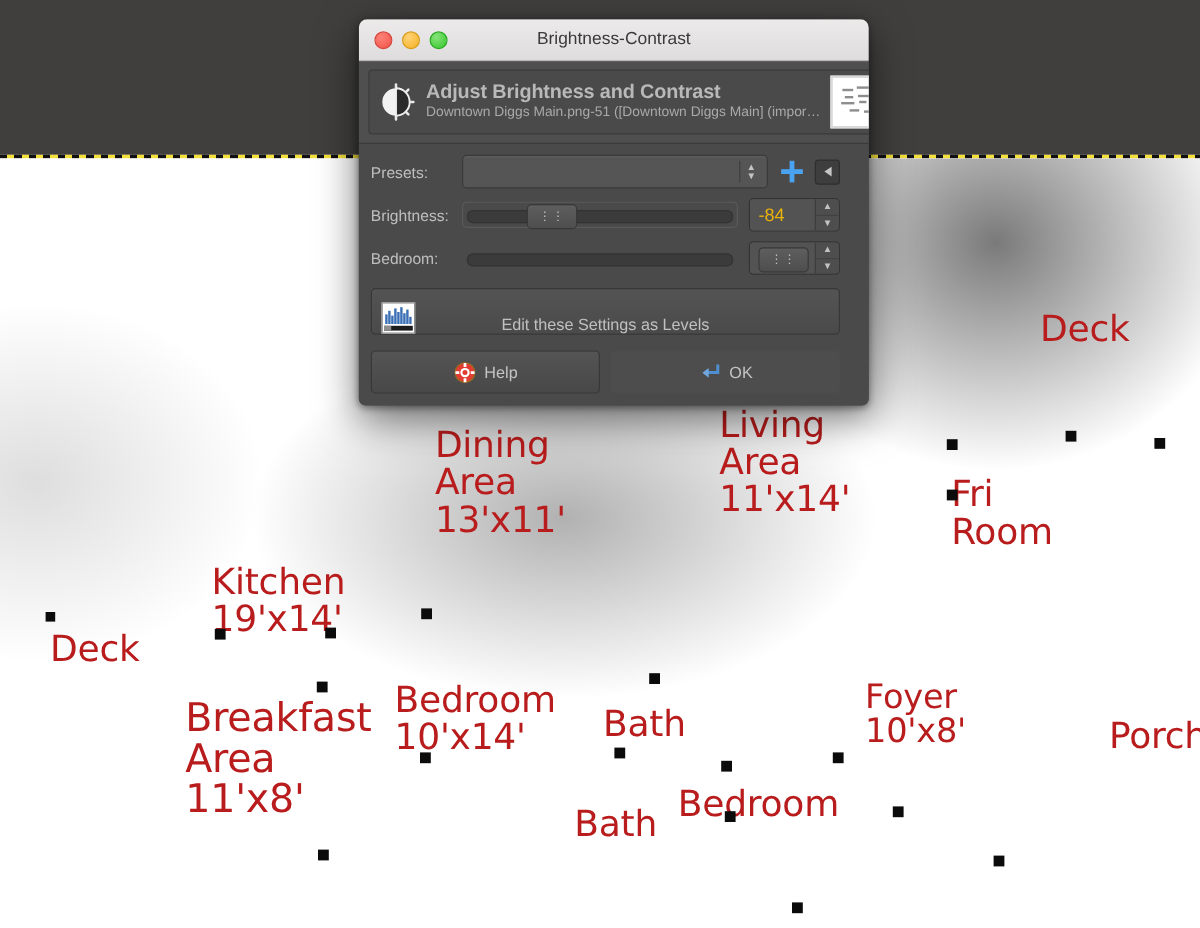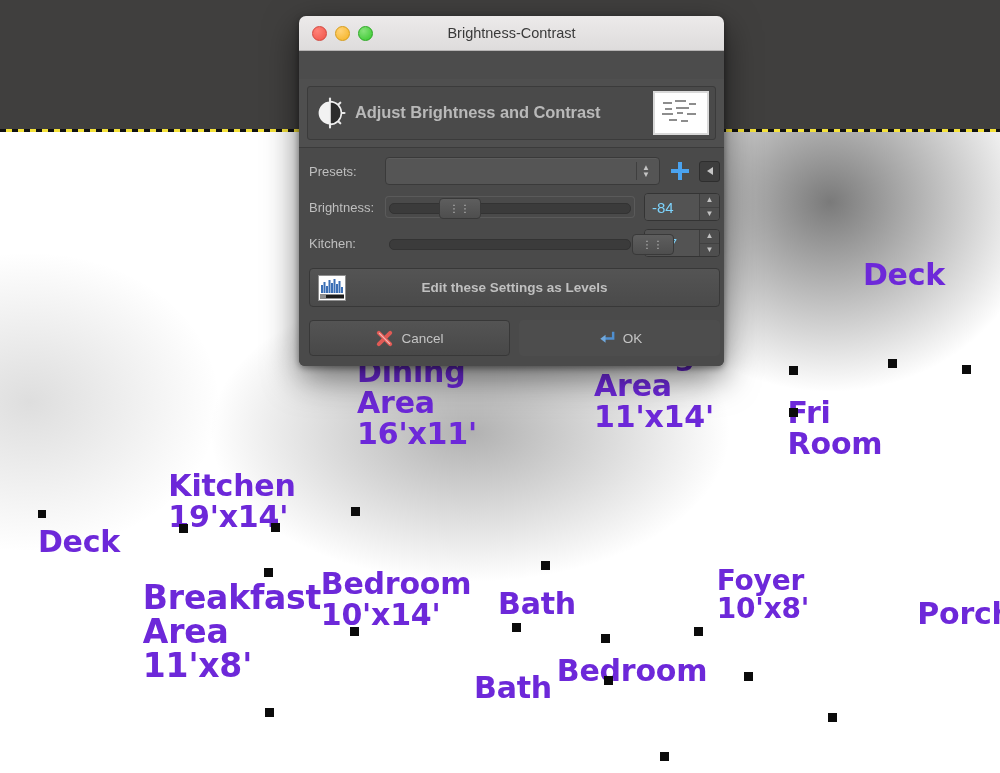--- a/index.html
+++ b/index.html
@@ -61,23 +61,23 @@
   #vignette-left {
     position: absolute;
     left: -160px; top: 120px;
     width: 380px; height: 300px;
     background: radial-gradient(closest-side, rgba(70,70,70,0.18), rgba(70,70,70,0.0) 100%);
     pointer-events: none;
   }
 
   .room-label {
     position: absolute;
-    color: #6d28d9;
+    color: #b91c1c;
     font-family: "DejaVu Sans", sans-serif;
-    font-weight: 700;
+    font-weight: 400;
     text-align: center;
     line-height: 1.03;
     white-space: pre;
     letter-spacing: -0.2px;
   }
   .dot {
     position: absolute;
     background: #0b0b0b;
   }
 
@@ -117,21 +117,20 @@
     color: #3a3a3a;
     font-weight: 400;
   }
 
   #dlg-head {
     background: #4f4f4f;
     padding: 7px 8px 7px 8px;
     display: flex;
     align-items: center;
     border-bottom: 1px solid #3b3b3b;
-    margin-top: 28px;
   }
   #head-inner {
     flex: 1;
     display: flex;
     align-items: center;
     border: 1px solid #3b3b3b;
     border-radius: 3px;
     background: #4a4a4a;
     padding: 4px 6px;
     min-height: 40px;
@@ -164,21 +163,21 @@
     border: 2px solid #d9d9d9;
     background: #ffffff;
     flex: none;
     position: relative;
     overflow: hidden;
   }
   .tdot { position: absolute; background: #8d8d8d; }
 
   #dlg-body {
     background: #4a4a4a;
-    padding: 9px 4px 10px 10px;
+    padding: 9px 24px 10px 10px;
   }
 
   .row {
     display: flex;
     align-items: center;
     margin-bottom: 8px;
   }
   .row-label {
     width: 76px;
     font-size: 13px;
@@ -280,21 +279,21 @@
     border-radius: 4px;
     overflow: hidden;
     background: #565656;
   }
   .spin-val {
     flex: 1;
     display: flex;
     align-items: center;
     padding-left: 7px;
     font-size: 15px;
-    color: #7dd3fc;
+    color: #eab308;
     background: #535353;
   }
   .spin-btns {
     width: 19px;
     border-left: 1px solid #3d3d3d;
     display: flex; flex-direction: column;
     background: #4e4e4e;
   }
   .spin-up, .spin-dn {
     flex: 1;
@@ -306,23 +305,22 @@
   .spin-up { border-bottom: 1px solid #414141; }
 
   
   #levels-btn {
     margin-top: 11px;
     height: 37px;
     background: linear-gradient(to bottom, #545454, #4a4a4a);
     border: 1px solid #383838;
     border-radius: 4px;
     display: flex;
-    align-items: center;
-    position: relative;
-    font-weight: bold;
+    align-items: flex-end;
+    position: relative;
   }
   #levels-icon {
     width: 26px; height: 24px;
     margin-left: 8px;
     background: #ffffff;
     border: 1px solid #8f8f8f;
     position: relative;
     overflow: hidden;
     flex: none;
   }
@@ -397,21 +395,21 @@
   <div id="selection-ants"></div>
 
   <div id="canvas-image">
     <div id="vignette-left"></div>
     <div id="vignette-mid"></div>
     <div id="vignette-tr"></div>
     <div id="rooms-layer">
         <div class="room-label" style="font-size: 30px; left: 904px; top: 128.4px; width: auto; text-align: left; transform: translateX(-50%);">Deck</div>
         <div class="room-label" style="font-size: 30px; left: 417px; top: 225.4px; width: auto; text-align: left; transform: translateX(-50%);">Dining
 Area
-16'x11'</div>
+13'x11'</div>
         <div class="room-label" style="font-size: 30px; left: 654px; top: 208.4px; width: auto; text-align: left; transform: translateX(-50%);">Living
 Area
 11'x14'</div>
         <div class="room-label" style="font-size: 30px; left: 835px; top: 266.4px; width: auto; text-align: left; transform: translateX(-50%);">Fri
 Room</div>
         <div class="room-label" style="font-size: 30px; left: 232px; top: 339.4px; width: auto; text-align: left; transform: translateX(-50%);">Kitchen
 19'x14'</div>
         <div class="room-label" style="font-size: 30px; left: 79px; top: 395.4px; width: auto; text-align: left; transform: translateX(-50%);">Deck</div>
         <div class="room-label" style="font-size: 33px; left: 232px; top: 449.4px; width: auto; text-align: left; transform: translateX(-50%);">Breakfast
 Area
@@ -465,20 +463,21 @@
             <line x1="16" y1="27.8" x2="16" y2="30.5"></line>
             <line x1="30.5" y1="16" x2="27.8" y2="16"></line>
             <line x1="26.3" y1="5.7" x2="24.4" y2="7.6"></line>
             <line x1="26.3" y1="26.3" x2="24.4" y2="24.4"></line>
           </g>
           <path d="M16 4.6 A11.4 11.4 0 0 0 16 27.4 Z" fill="#f2f2f2"></path>
           <path d="M16 4.6 A11.4 11.4 0 0 1 16 27.4 Z" fill="#2b2b2b" stroke="#efefef" stroke-width="1.6"></path>
         </svg>
         <div id="head-text">
           <div id="head-title">Adjust Brightness and Contrast</div>
+          <div id="head-sub">Downtown Diggs Main.png-51 ([Downtown Diggs Main] (impor…</div>
         </div>
         <div id="head-thumb">
           <div class="tdot" style="left:8px;top:9px;width:9px;height:2px;"></div>
           <div class="tdot" style="left:20px;top:7px;width:11px;height:2px;"></div>
           <div class="tdot" style="left:34px;top:10px;width:7px;height:2px;"></div>
           <div class="tdot" style="left:10px;top:15px;width:7px;height:2px;"></div>
           <div class="tdot" style="left:21px;top:14px;width:13px;height:2px;"></div>
           <div class="tdot" style="left:7px;top:20px;width:11px;height:2px;"></div>
           <div class="tdot" style="left:22px;top:19px;width:6px;height:2px;"></div>
           <div class="tdot" style="left:32px;top:20px;width:9px;height:2px;"></div>
@@ -515,21 +514,21 @@
         <div class="spin">
           <div class="spin-val">-84</div>
           <div class="spin-btns">
             <div class="spin-up">▲</div>
             <div class="spin-dn">▼</div>
           </div>
         </div>
       </div>
 
       <div class="row">
-        <div class="row-label">Kitchen:</div>
+        <div class="row-label">Bedroom:</div>
         <div class="slider-outer">
           <div class="slider-track-in"></div>
           <div class="slider-handle" id="contrast-handle" style="left: 247px;">
             <span class="handle-grip">⋮⋮</span>
           </div>
         </div>
         <div class="spin">
           <div class="spin-val">127</div>
           <div class="spin-btns">
             <div class="spin-up">▲</div>
@@ -556,34 +555,36 @@
             <rect x="1" y="18.5" width="24" height="4" fill="#1c1c1c"></rect>
             <rect x="1" y="18.5" width="6" height="4" fill="#8e8e8e"></rect>
           </svg>
         </div>
         <div id="levels-btn-label">Edit these Settings as Levels</div>
       </div>
 
 
       <div id="actions">
 
-
-
         <div class="act-btn">
           <svg class="act-icon" viewBox="0 0 20 20">
-            <g stroke="#e05a55" stroke-width="4.2" stroke-linecap="round">
-              <line x1="4" y1="4" x2="16" y2="16"></line>
-              <line x1="16" y1="4" x2="4" y2="16"></line>
+            <circle cx="10" cy="10" r="8.6" fill="#e23b32" stroke="#9a6b1f" stroke-width="1.1"></circle>
+            <circle cx="10" cy="10" r="4.1" fill="#ffffff"></circle>
+            <g stroke="#ffffff" stroke-width="2.4">
+              <line x1="10" y1="1.6" x2="10" y2="5"></line>
+              <line x1="10" y1="15" x2="10" y2="18.4"></line>
+              <line x1="1.6" y1="10" x2="5" y2="10"></line>
+              <line x1="15" y1="10" x2="18.4" y2="10"></line>
             </g>
-            <g stroke="#f6b3b0" stroke-width="1.2" stroke-linecap="round">
-              <line x1="4.5" y1="4.5" x2="15.5" y2="15.5"></line>
-            </g>
+            <circle cx="10" cy="10" r="2.2" fill="#e23b32"></circle>
           </svg>
-          <span>Cancel</span>
-        </div>
+          <span>Help</span>
+        </div>
+
+
 
         <div class="act-btn flat">
           <svg class="act-icon" viewBox="0 0 20 20">
             <path d="M17 3 V10 H7" fill="none" stroke="#4f8fd0" stroke-width="2.6"></path>
             <path d="M9 6 L3.5 10.2 L9 14.5 Z" fill="#6fa8de"></path>
           </svg>
           <span>OK</span>
         </div>
 
       </div>

